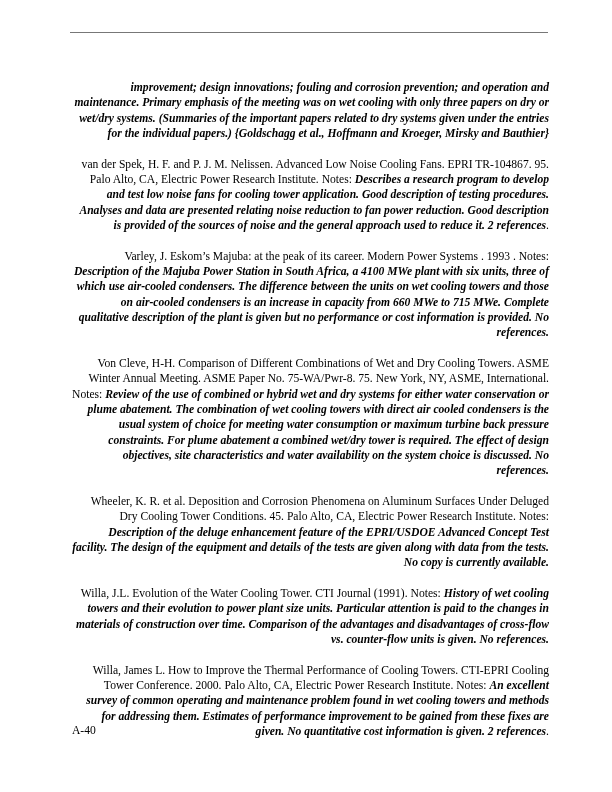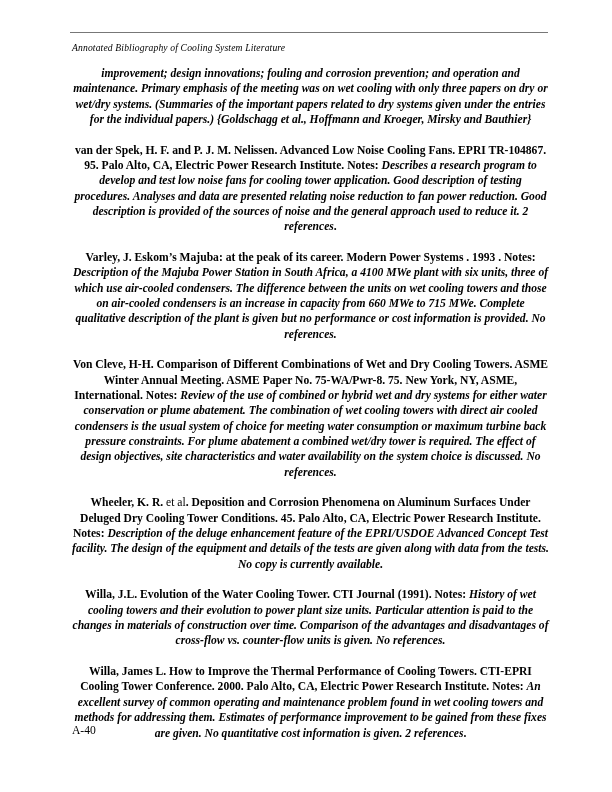--- a/index.html
+++ b/index.html
@@ -36,58 +36,57 @@
     top: 42px;
     width: 478px;
     font-style: italic;
     font-size: 9.6px;
     line-height: 12px;
     letter-spacing: 0.15px;
   }
   .content {
     position: absolute;
     left: 72px;
-    top: 66px;
+    top: 80px;
     width: 477px;
     font-size: 11.6px;
     line-height: 15.35px;
-    text-align: center;
+    text-align: right;
   }
   .entry {
     margin: 0 0 15.3px 0;
   }
   .entry:last-child {
     margin-bottom: 12px;
   }
   .bi {
     font-weight: bold;
     font-style: italic;
   }
   .it {
   }
   .rm {
-    font-weight: bold;
+    font-weight: normal;
     font-style: normal;
   }
   .folio {
     position: absolute;
     left: 72px;
     top: 723px;
     font-size: 11.6px;
     line-height: 15px;
   }
 </style>
 </head>
 <body>
 
 <div class="page">
 
   <div class="header-rule"></div>
 
-  <div class="running-head">Annotated Bibliography of Cooling System Literature</div>
 
   <div class="content">
 
     <p class="entry">
       <span class="bi">improvement; design innovations; fouling and corrosion prevention; and operation and maintenance. Primary emphasis of the meeting was on wet cooling with only three papers on dry or wet/dry systems. (Summaries of the important papers related to dry systems given under the entries for the individual papers.) {Goldschagg et al., Hoffmann and Kroeger, Mirsky and Bauthier}</span>
     </p>
 
     <p class="entry">
       <span class="rm">van der Spek, H. F. and P. J. M. Nelissen. Advanced Low Noise Cooling Fans. EPRI TR-104867. 95. Palo Alto, CA, Electric Power Research Institute.</span>
       <span class="rm">Notes: </span><span class="bi">Describes a research program to develop and test low noise fans for cooling tower application. Good description of testing procedures. Analyses and data are presented relating noise reduction to fan power reduction. Good description is provided of the sources of noise and the general approach used to reduce it. 2 references</span><span class="rm">.</span>

